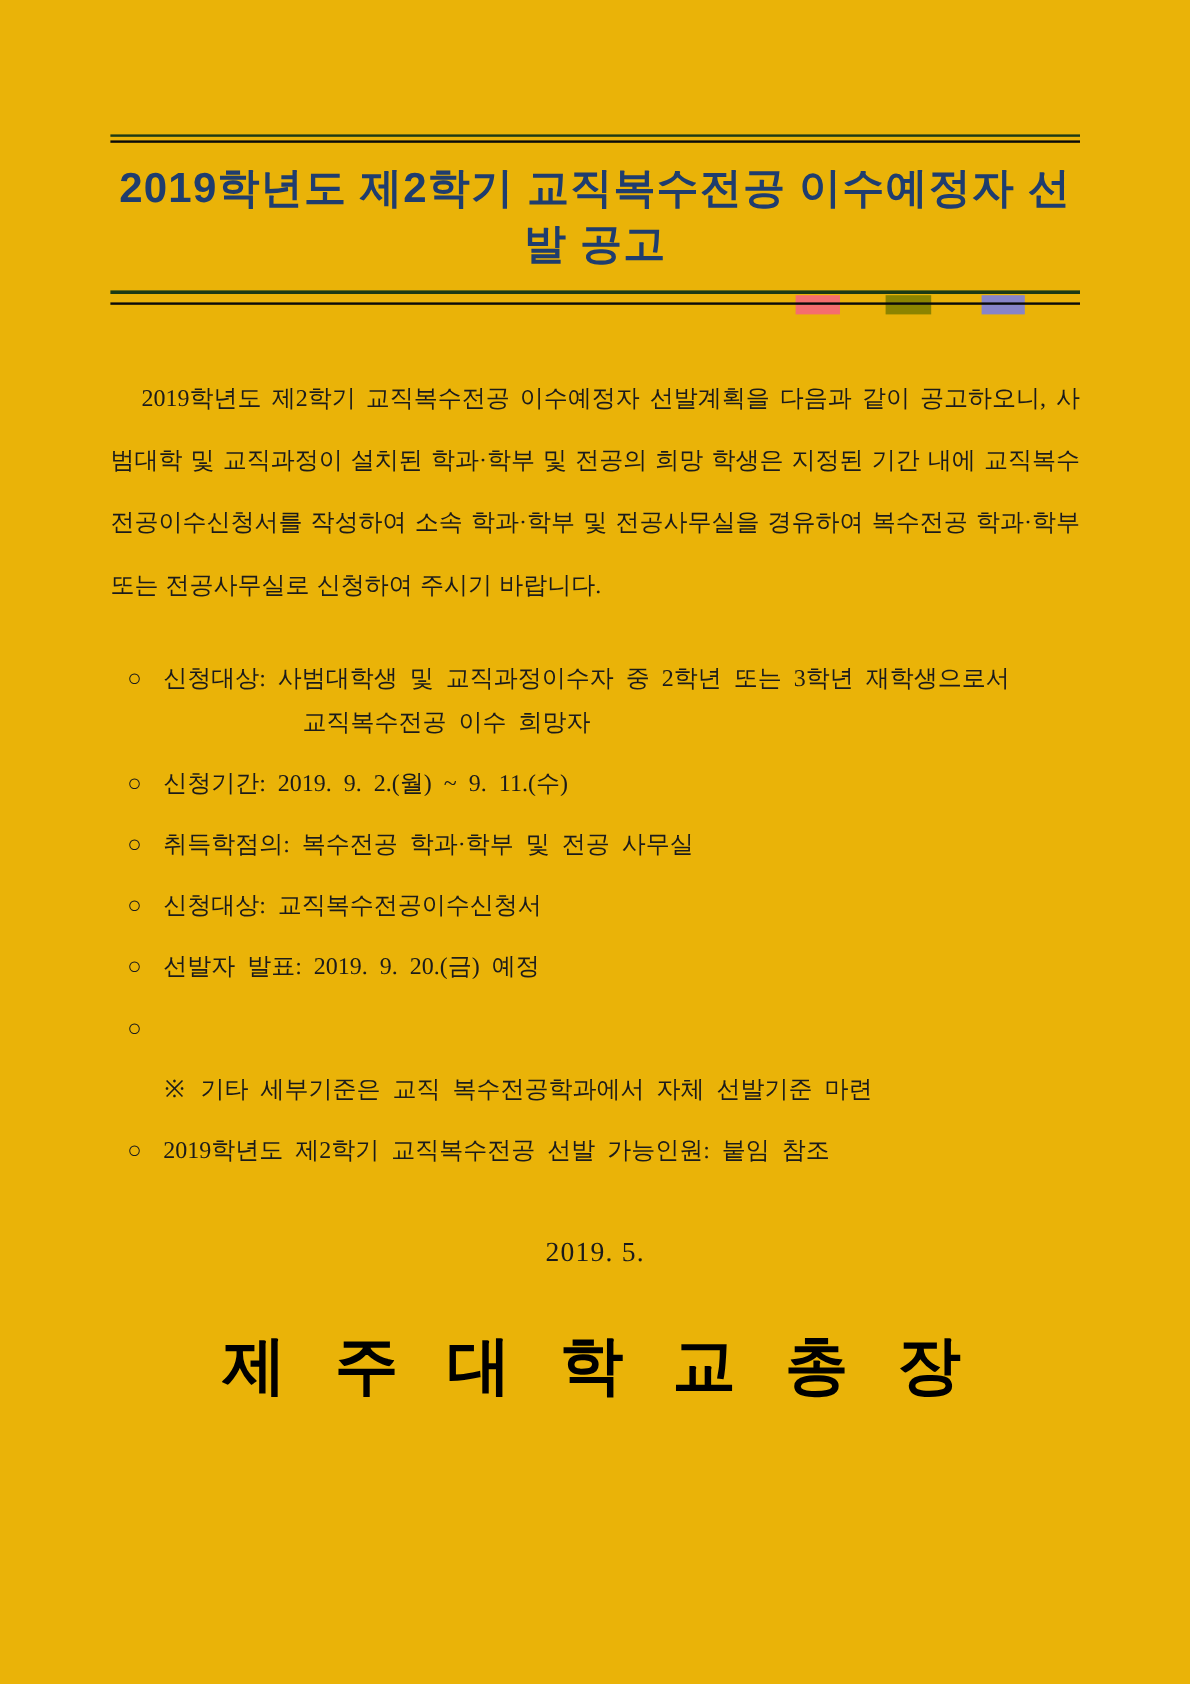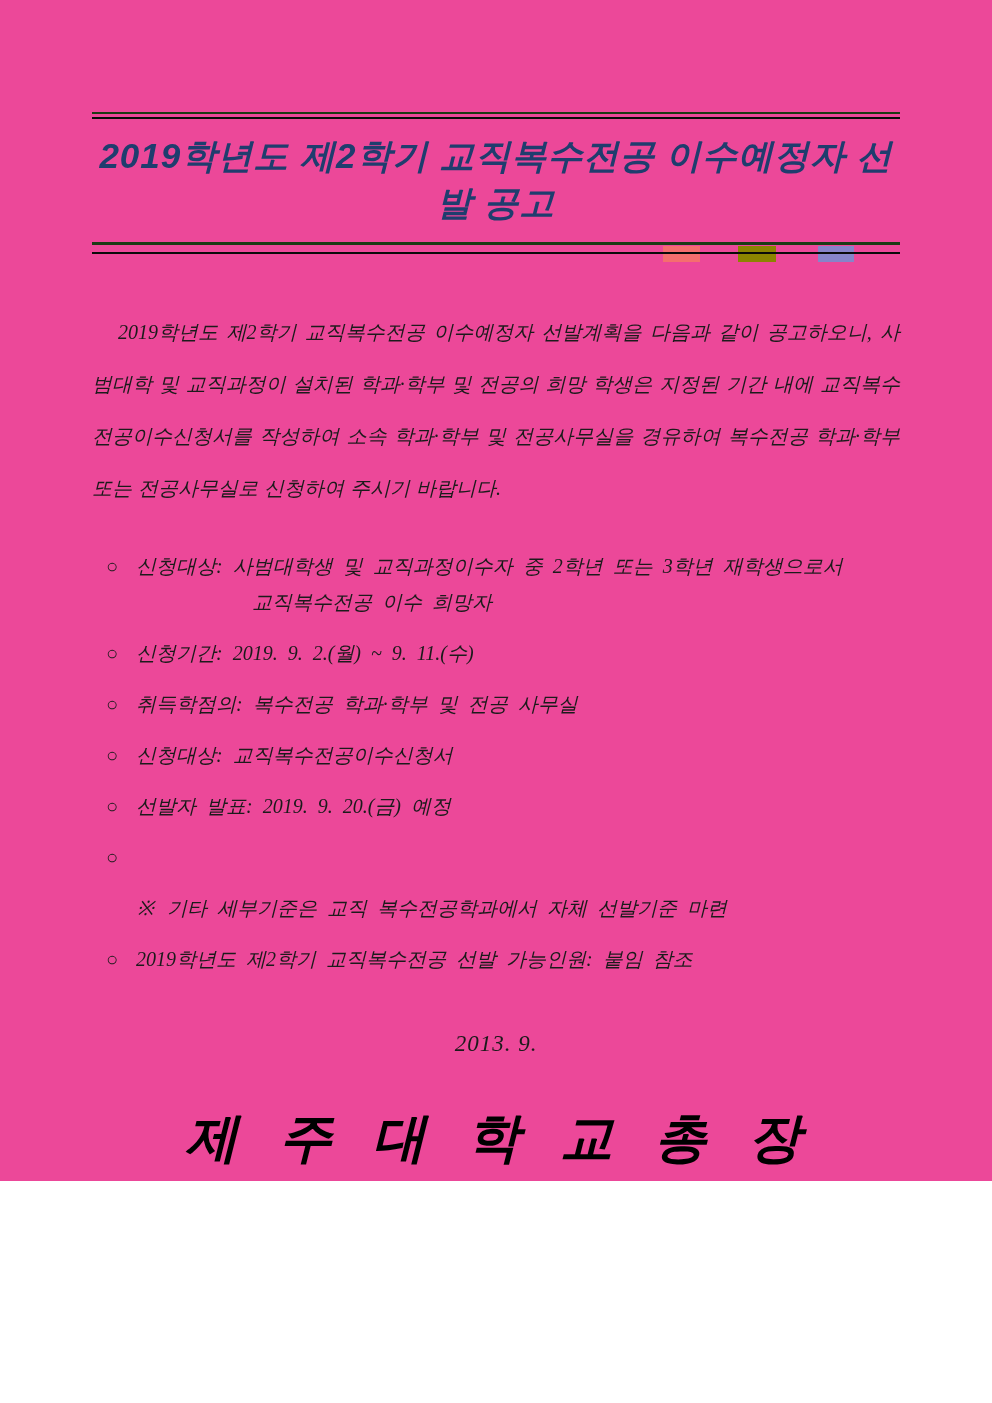--- a/index.html
+++ b/index.html
@@ -3,26 +3,25 @@
 <meta charset="utf-8">
 <style>
   html, body {
     margin: 0;
     padding: 0;
     background: #ffffff;
   }
   .page {
     position: relative;
     width: 992px;
-    height: 1181px;
-    background: #ec4899;
+    height: 1403px;
+    background: #eab308;
     overflow: hidden;
     font-family: "Liberation Serif", "DejaVu Serif", serif;
     color: #1b1b1b;
-    font-style: italic;
   }
   .content {
     margin: 0 92px;
     width: 808px;
   }
 
   
   .rule-top {
     margin-top: 112px;
     height: 3px;
@@ -169,18 +168,18 @@
         <span class="text">기타 세부기준은 교직 복수전공학과에서 자체 선발기준 마련</span>
       </div>
 
       <div class="line">
         <span class="marker">○</span>
         <span class="text">2019학년도 제2학기 교직복수전공 선발 가능인원: 붙임 참조</span>
       </div>
 
     </div>
 
-    <div class="date">2013. 9.</div>
+    <div class="date">2019. 5.</div>
 
     <div class="signature">제 주 대 학 교 총 장</div>
 
   </div>
 </div>
 
 </body></html>

